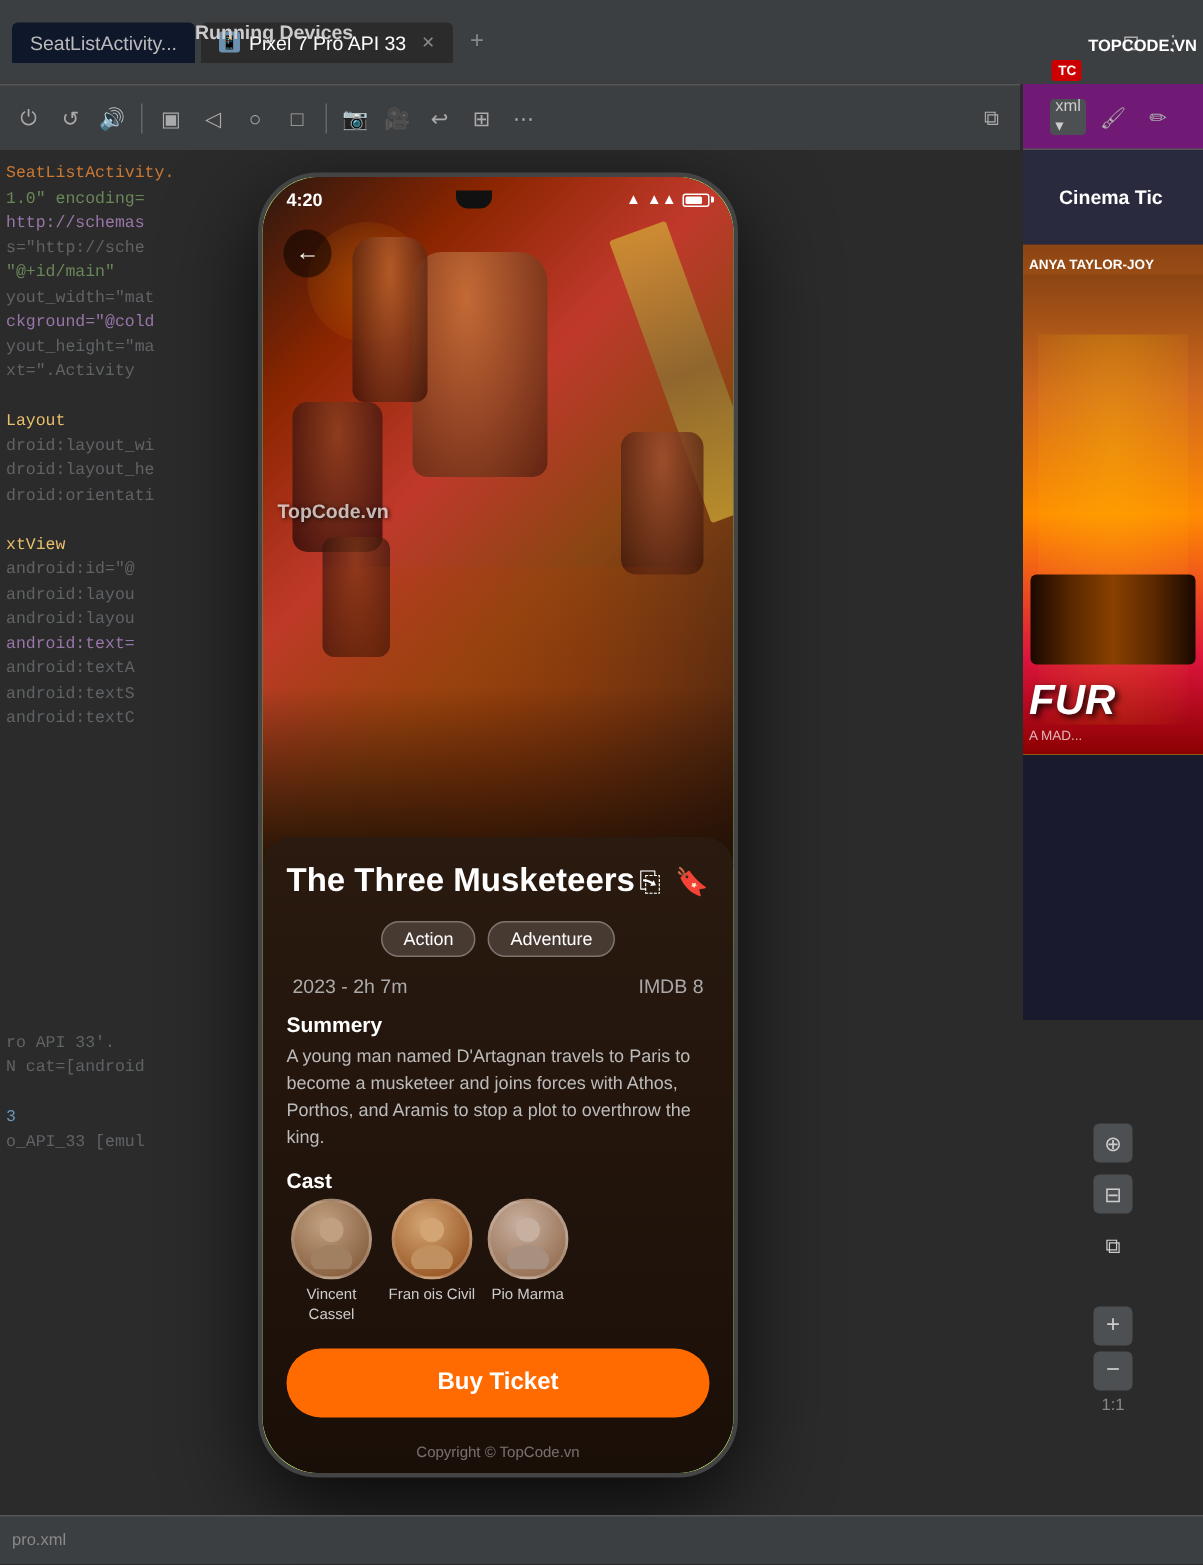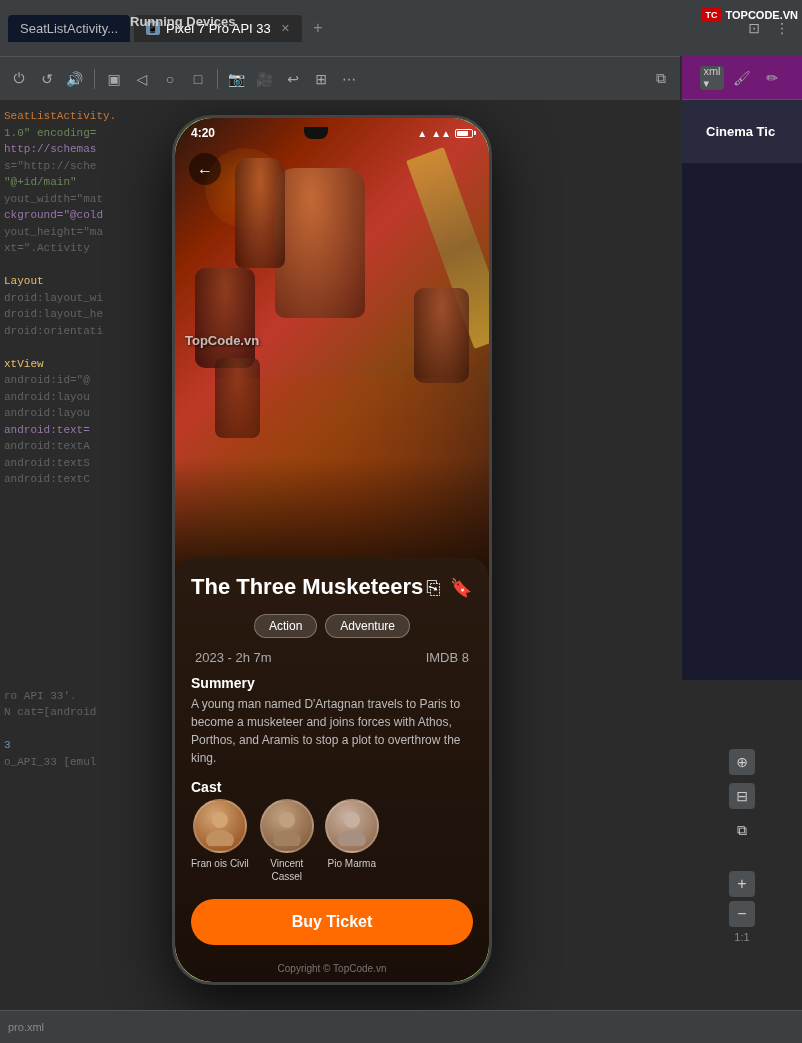--- a/index.html
+++ b/index.html
@@ -192,20 +192,21 @@
       align-items: center;
       gap: 4px;
     }
     .topcode-logo-box {
       background: #cc0000;
       color: white;
       font-size: 9px;
       font-weight: bold;
       padding: 2px 4px;
       border-radius: 2px;
+      margin-top: 32px;
     }
     .topcode-logo-text {
       color: white;
       font-size: 11px;
       font-weight: bold;
     }
 
     
     .cinema-panel {
       position: absolute;
@@ -739,36 +740,36 @@
         </div>
 
         
         <div class="section-title">Summery</div>
         <div class="summary-text">A young man named D'Artagnan travels to Paris to become a musketeer and joins forces with Athos, Porthos, and Aramis to stop a plot to overthrow the king.</div>
 
         
         <div class="section-title">Cast</div>
         <div class="cast-row">
           <div class="cast-member">
+            <div class="cast-avatar cast-avatar-2">
+              <svg width="40" height="40" viewBox="0 0 40 40">
+                  <circle cx="20" cy="14" r="8" fill="#c0a080"></circle>
+                  <ellipse cx="20" cy="34" rx="14" ry="10" fill="#a08060"></ellipse>
+                </svg>
+            </div>
+            <span class="cast-name">Vincent Cassel</span>
+          </div>
+          <div class="cast-member">
             <div class="cast-avatar cast-avatar-1">
               <svg width="40" height="40" viewBox="0 0 40 40">
                   <circle cx="20" cy="14" r="8" fill="#d4a574"></circle>
                   <ellipse cx="20" cy="34" rx="14" ry="10" fill="#c09060"></ellipse>
                 </svg>
             </div>
             <span class="cast-name">Fran ois Civil</span>
-          </div>
-          <div class="cast-member">
-            <div class="cast-avatar cast-avatar-2">
-              <svg width="40" height="40" viewBox="0 0 40 40">
-                  <circle cx="20" cy="14" r="8" fill="#c0a080"></circle>
-                  <ellipse cx="20" cy="34" rx="14" ry="10" fill="#a08060"></ellipse>
-                </svg>
-            </div>
-            <span class="cast-name">Vincent Cassel</span>
           </div>
           <div class="cast-member">
             <div class="cast-avatar cast-avatar-4">
               <svg width="40" height="40" viewBox="0 0 40 40">
                   <circle cx="20" cy="14" r="8" fill="#c8b0a0"></circle>
                   <ellipse cx="20" cy="34" rx="14" ry="10" fill="#a89080"></ellipse>
                 </svg>
             </div>
             <span class="cast-name">Pio Marma</span>
           </div>
@@ -782,20 +783,30 @@
       <div class="copyright-bar">
         <span>Copyright © TopCode.vn</span>
       </div>
 
     </div>
   </div>
 </div>
 
 <div class="cinema-panel">
   <div class="cinema-title">Cinema Tic</div>
+  <div class="cinema-poster">
+    <div style="position:absolute;top:8px;left:4px;color:white;font-size:9px;font-weight:bold;">ANYA TAYLOR-JOY</div>
+
+    <div style="position:absolute;top:20px;left:0;right:0;bottom:0;background:linear-gradient(180deg,#8B4513 0%,#D2691E 25%,#FF8C00 50%,#DC143C 80%,#8B0000 100%);"></div>
+    <div style="position:absolute;top:60px;left:10px;right:10px;bottom:20px;background:radial-gradient(ellipse at 50% 30%,rgba(255,200,0,0.3),transparent);"></div>
+
+    <div style="position:absolute;bottom:60px;left:5px;right:5px;height:60px;background:linear-gradient(90deg,#1a0800,#5a2800,#8a4000,#5a2800,#1a0800);border-radius:4px;"></div>
+    <div style="position:absolute;bottom:20px;left:4px;color:white;font-size:28px;font-weight:900;font-style:italic;text-shadow:2px 2px 4px rgba(0,0,0,0.9);">FUR</div>
+    <div style="position:absolute;bottom:8px;left:4px;color:rgba(255,255,255,0.7);font-size:9px;">A MAD...</div>
+  </div>
 </div>
 
 <div class="right-zoom">
   <div class="zoom-btn">+</div>
   <div class="zoom-btn">−</div>
   <div class="zoom-label">1:1</div>
 </div>
 
 <div style="position:absolute;right:0;bottom:200px;width:120px;display:flex;flex-direction:column;align-items:center;gap:8px;z-index:10;">
   <div style="width:26px;height:26px;background:#4c5052;border-radius:4px;display:flex;align-items:center;justify-content:center;color:#ccc;font-size:14px;cursor:pointer;">⊕</div>

